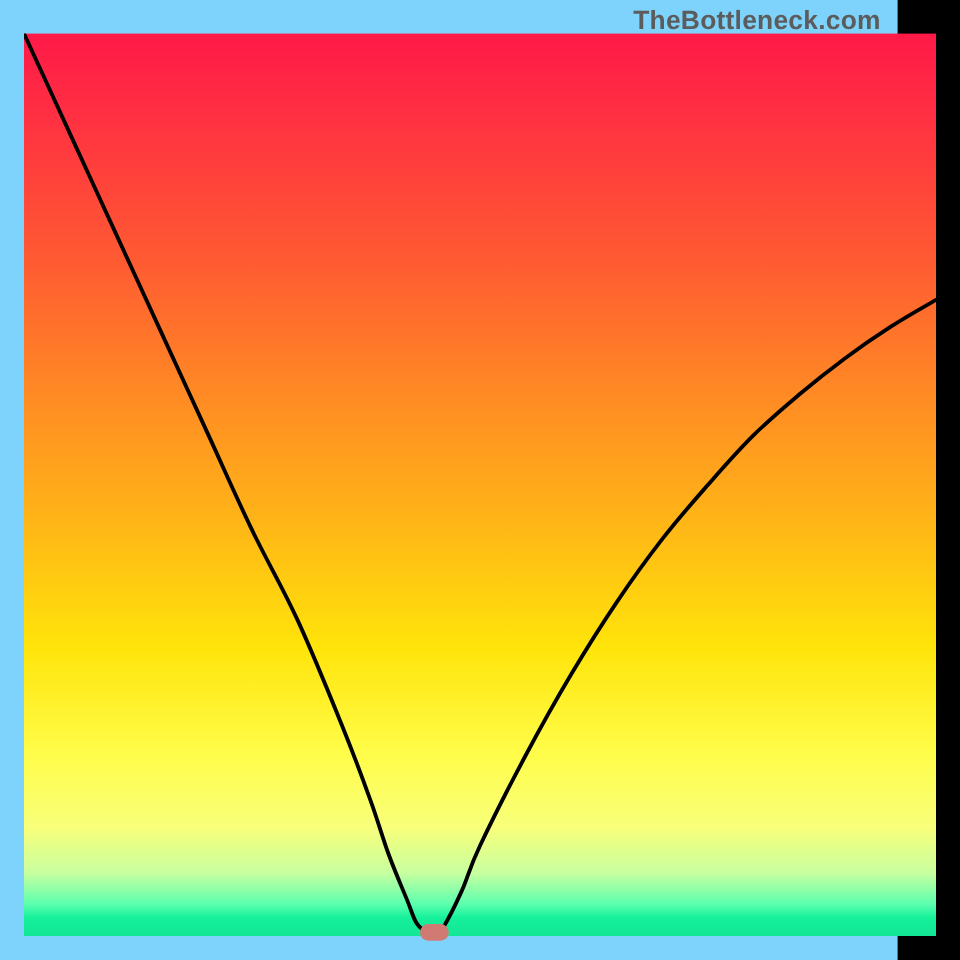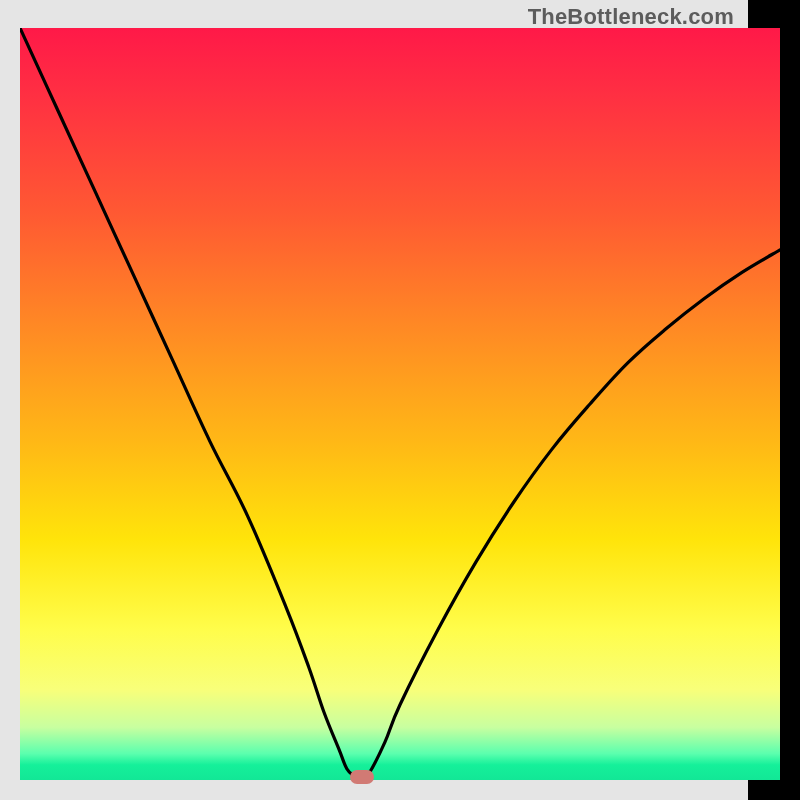--- a/index.html
+++ b/index.html
@@ -8,21 +8,21 @@
     width: 800px;
     height: 800px;
     background: #000;
     font-family: Arial, Helvetica, sans-serif;
     overflow: hidden;
   }
   .frame {
     position: relative;
     width: 748px;
     height: 800px;
-    background: #e5e5e5;
+    background: #7dd3fc;
     text-align: center;
   }
   .watermark {
     position: absolute;
     top: 4px;
     right: 14px;
     color: #5c5c5c;
     font-size: 22px;
     font-weight: 600;
     letter-spacing: 0.2px;

